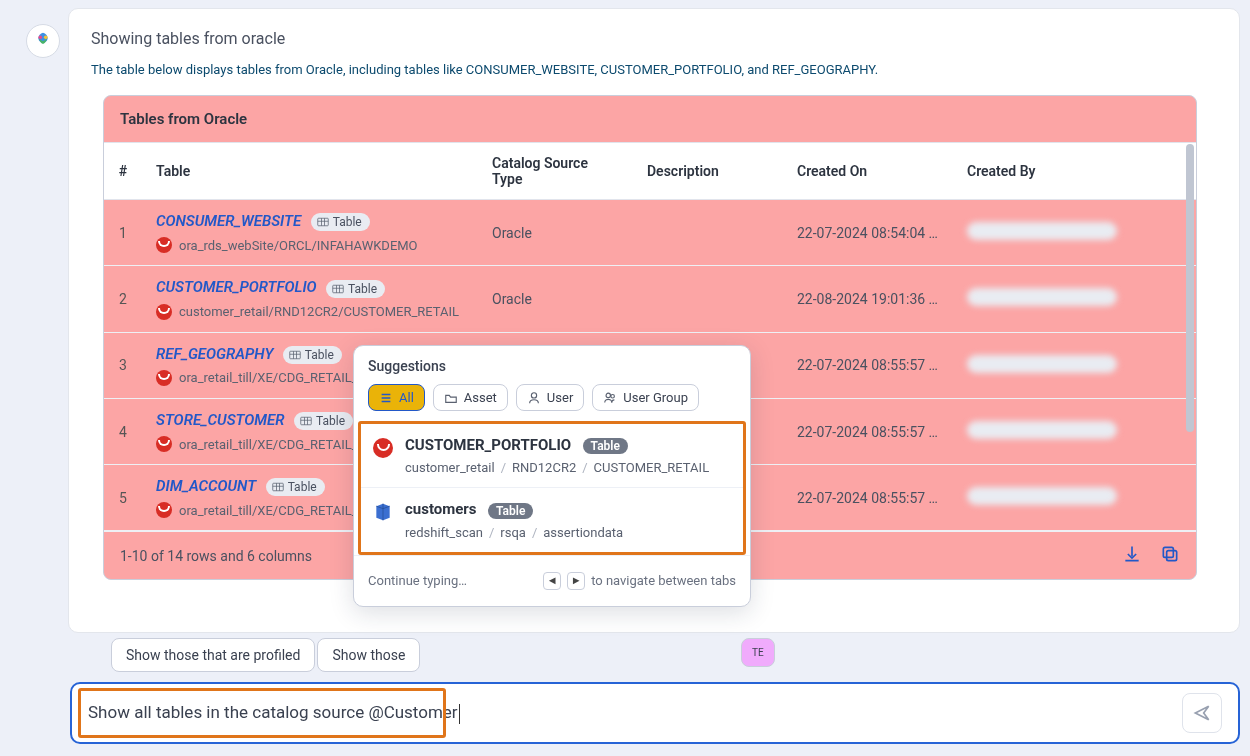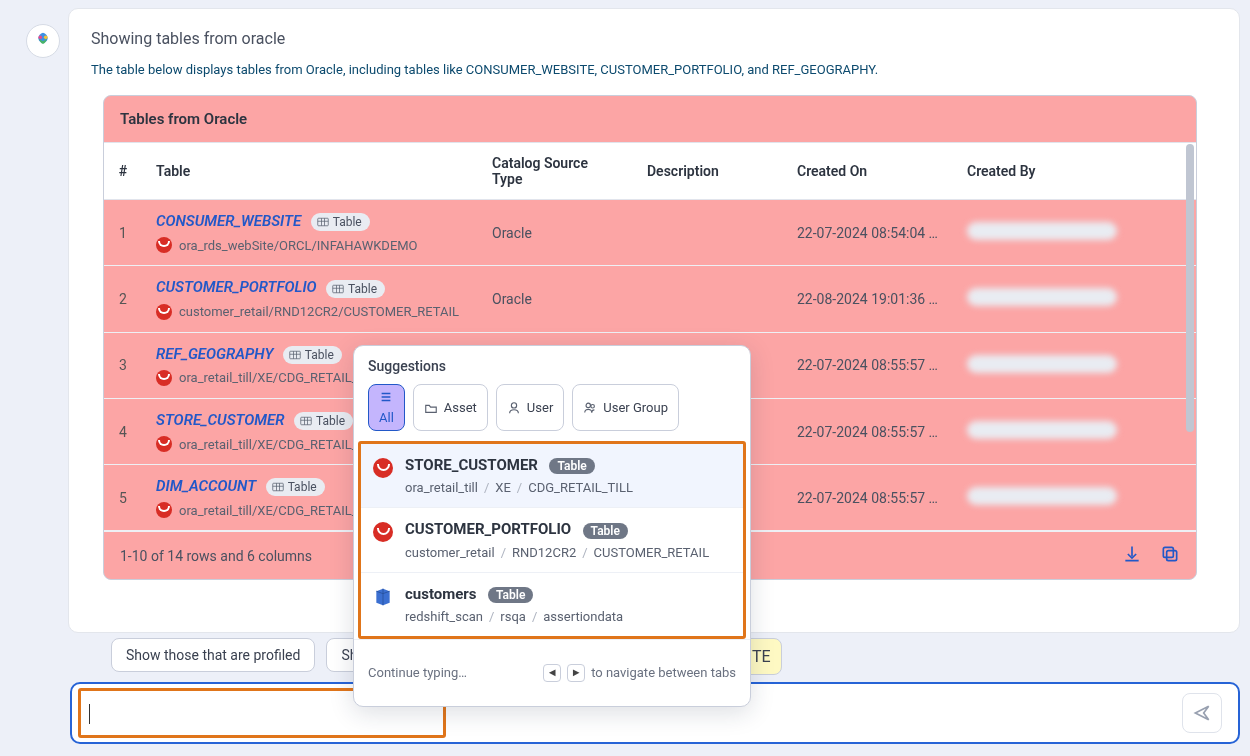--- a/index.html
+++ b/index.html
@@ -129,42 +129,42 @@
     background: #c0c6d2;
     border-radius: 4px;
   }
 
   
   .chips-row {
     position: absolute;
     left: 70px;
     top: 638px;
     display: flex;
-    gap: 11px;
+    gap: 2px;
     align-items: center;
     padding-left: 41px;
   }
   .chip {
     background: #fff;
     border: 1px solid #c9cedb;
     border-radius: 8px;
     padding: 8px 14px;
     font-size: 14px;
     color: #3a4150;
     white-space: nowrap;
   }
   .chip-trailing {
     position: absolute;
     left: 741px;
     top: 638px;
-    background: #fef9c3;
+    background: #f0abfc;
     border: 1px solid #c9cedb;
     border-radius: 8px;
     padding: 8px 10px;
-    font-size: 16px;
+    font-size: 10px;
     color: #3a4150;
   }
 
   
   .input-bar {
     position: absolute;
     left: 70px;
     top: 682px;
     width: 1170px;
     height: 62px;
@@ -218,21 +218,21 @@
     color: #3a4150;
     font-weight: 500;
   }
   .filter-row { display:flex; gap:8px; padding: 0 14px 10px 14px;}
   .filter-pill {
     display: inline-flex; align-items: center; gap: 6px;
     border: 1px solid #c9cedb; border-radius: 8px;
     padding: 5px 10px; font-size: 13px; color: #3a4150;
     background: #fff;
   }
-  .filter-pill.active { border-color:#2258c8; color:#2258c8; background:#c4b5fd;flex-direction:column;}
+  .filter-pill.active { border-color:#2258c8; color:#2258c8; background:#eab308;}
   .filter-pill svg { width:14px; height:14px; }
   .sugg-list-wrap {
     border: 3px solid #e0751a;
     margin: 0 4px 0 4px;
     border-radius: 3px;
   }
   .sugg-item {
     padding: 12px 12px 12px 12px;
     border-bottom: 1px solid #edf0f6;
     display: flex;
@@ -251,21 +251,21 @@
   .sugg-title { font-weight:700; color:#2d3440; font-size:15px;}
   .sugg-badge {
     display:inline-block; margin-left:8px;
     background:#6f7786; color:#fff; border-radius:10px;
     padding:1px 8px; font-size:12px; font-weight:600; vertical-align:middle;
   }
   .sugg-path { margin-top:6px; font-size:13px; color:#5a6170;}
   .sugg-path .sep { color:#aeb4c0; margin:0 6px;}
   .sugg-foot {
     display:flex; align-items:center; justify-content:space-between;
-    padding: 24px 14px; font-size:13px; color:#6a7180;
+    padding: 16px 14px; font-size:13px; color:#6a7180;
     border-top: 1px solid #edf0f6;
   }
   .nav-keys { display:flex; align-items:center; gap:6px;}
   .keycap {
     border:1px solid #c9cedb; border-radius:4px; width:18px; height:18px;
     display:inline-flex; align-items:center; justify-content:center; font-size:11px; color:#444; background:#fff;
   }
 </style>
 </head>
 <body>
@@ -442,21 +442,21 @@
   </div>
 </div>
 
 <div class="chips-row">
   <div class="chip">Show those that are profiled</div>
   <div class="chip">Show those</div>
 </div>
 <div class="chip-trailing">TE</div>
 
 <div class="input-bar">
-  <div class="input-text"><span class="cursor-bar"></span></div>
+  <div class="input-text"><span>Show all tables in the catalog source @Customer</span><span class="cursor-bar"></span></div>
   <div class="send-btn">
     <svg viewBox="0 0 24 24" stroke-width="2">
         <path d="M4 12l16-8-6 8 6 8-16-8z"></path>
       </svg>
   </div>
 </div>
 <div class="input-highlight"></div>
 
 <div class="suggest-popup">
   <div class="suggest-head">Suggestions</div>
@@ -488,30 +488,20 @@
           <circle cx="11" cy="6" r="2"></circle>
           <path d="M2 13c0-2.5 2.5-3.5 4-3.5s4 1 4 3.5"></path>
           <path d="M10 13c0-2 2-2.8 3-2.8"></path>
         </svg>
       <span>User Group</span>
     </div>
   </div>
 
   <div class="sugg-list-wrap">
 
-    <div class="sugg-item hover">
-      <span class="sugg-icon oracle"></span>
-      <div class="sugg-body">
-        <span class="sugg-title">STORE_CUSTOMER</span>
-        <span class="sugg-badge">Table</span>
-        <div class="sugg-path">
-          <span>ora_retail_till</span><span class="sep">/</span><span>XE</span><span class="sep">/</span><span>CDG_RETAIL_TILL</span>
-        </div>
-      </div>
-    </div>
 
     <div class="sugg-item">
       <span class="sugg-icon oracle"></span>
       <div class="sugg-body">
         <span class="sugg-title">CUSTOMER_PORTFOLIO</span>
         <span class="sugg-badge">Table</span>
         <div class="sugg-path">
           <span>customer_retail</span><span class="sep">/</span><span>RND12CR2</span><span class="sep">/</span><span>CUSTOMER_RETAIL</span>
         </div>
       </div>

